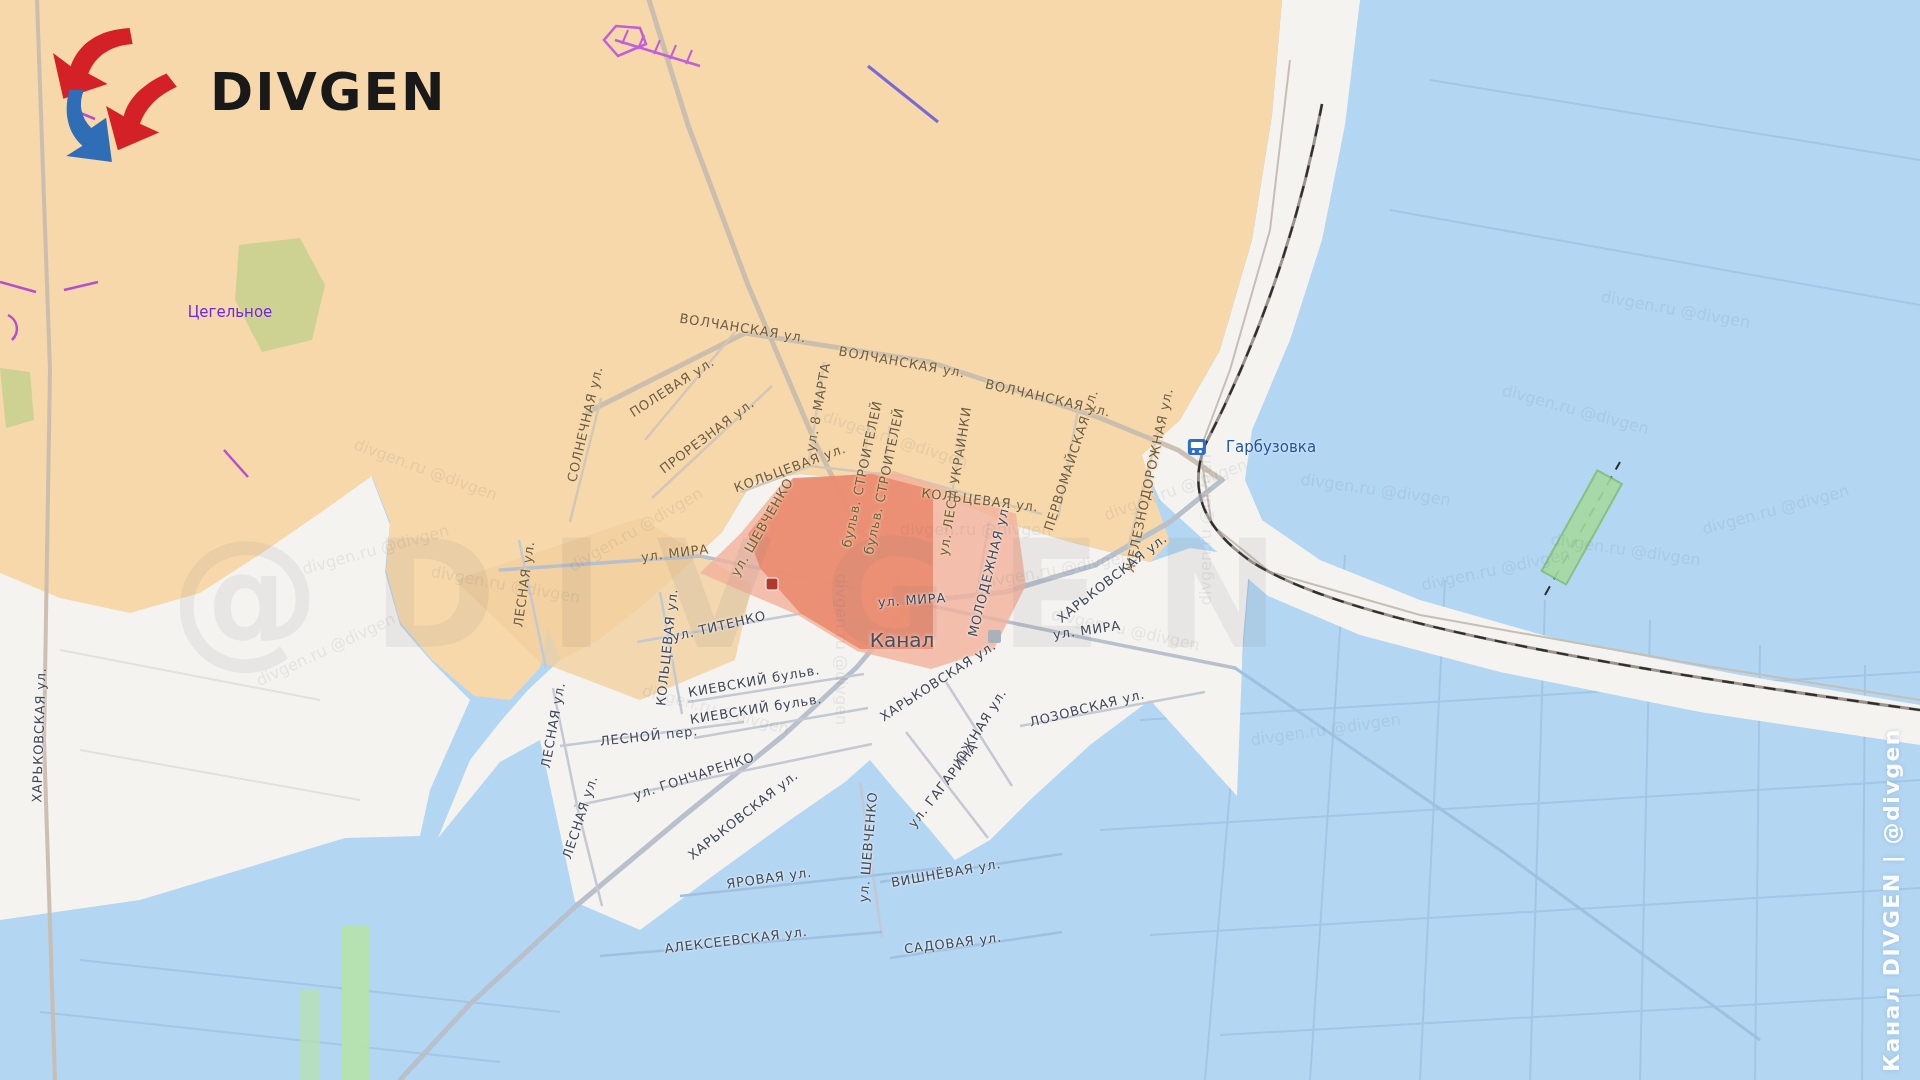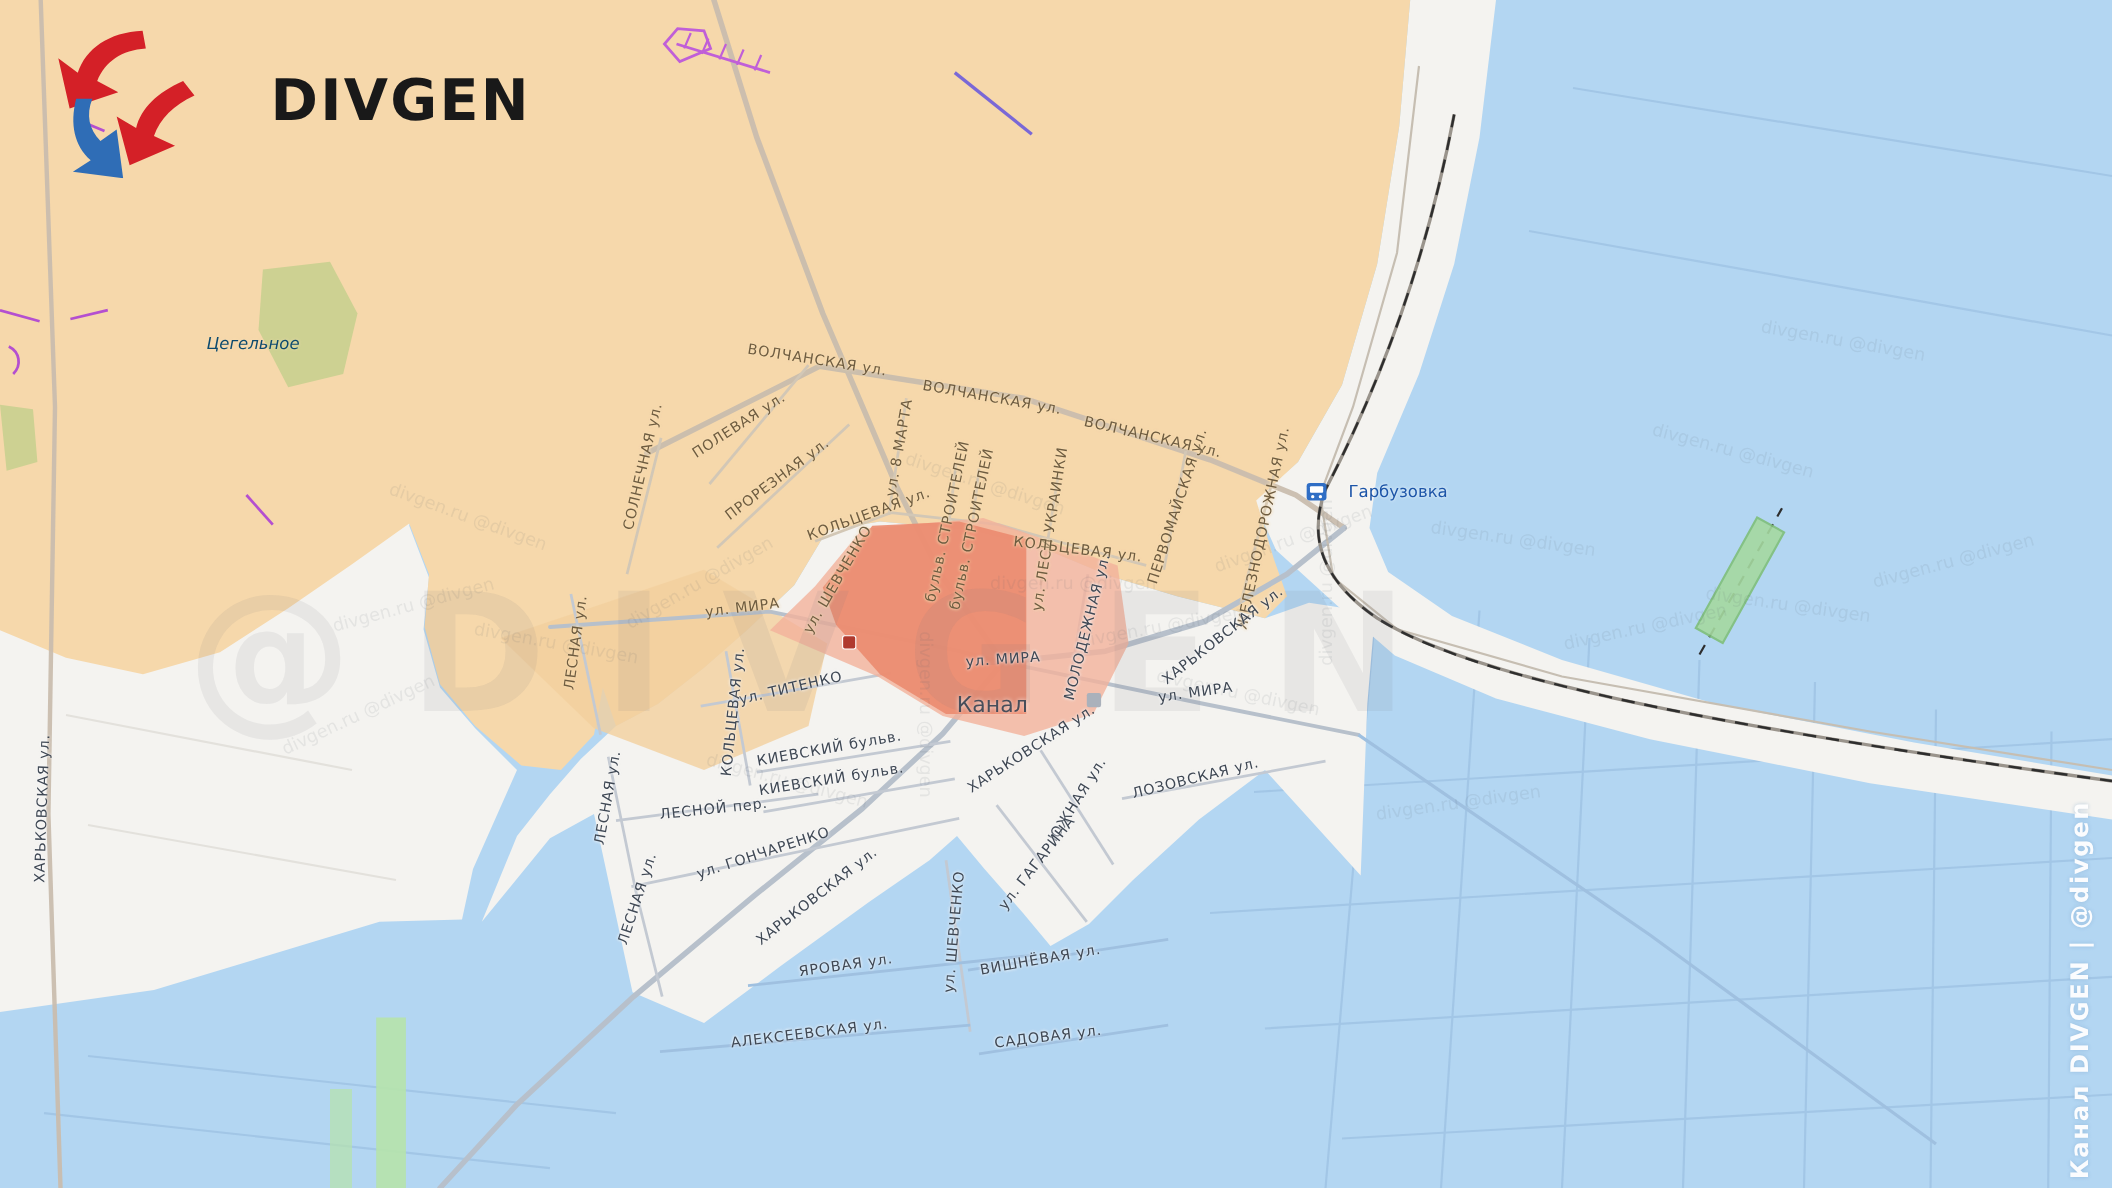--- a/index.html
+++ b/index.html
@@ -5,37 +5,37 @@
   html,body{margin:0;padding:0;background:#222;}
   #stage{position:relative;width:1920px;height:1080px;overflow:hidden;
          font-family:"DejaVu Sans","Liberation Sans",sans-serif;background:#b3d6f2;}
   #map-svg{position:absolute;left:0;top:0;}
   
   .street{position:absolute;white-space:nowrap;font-size:13px;letter-spacing:.8px;font-weight:500;
           transform-origin:center;pointer-events:none;}
   .street.o{color:#6e5c40;text-shadow:0 0 3px rgba(248,222,180,.95),0 0 3px rgba(248,222,180,.95);}
   .street.w{color:#3f4854;text-shadow:0 0 3px rgba(255,255,255,.85),0 0 3px rgba(244,246,250,.85);}
   .place{position:absolute;white-space:nowrap;transform:translate(-50%,-50%);pointer-events:none;}
-  .place.o{color:#0c4a6e;text-shadow:0 0 3px rgba(248,222,180,.9);font-style:italic;}
+  .place.o{color:#6d28d9;text-shadow:0 0 3px rgba(248,222,180,.9);}
   .place.w{color:#474e5a;font-weight:500;text-shadow:0 0 4px rgba(255,255,255,.9);}
   .place.st{color:#1d55a8;font-weight:500;text-shadow:0 0 3px rgba(255,255,255,.95);display:flex;align-items:center;gap:20px;}
   .st-ico{display:inline-block;width:18px;height:16px;border-radius:3px;background:#2f6ec5;position:relative;flex:0 0 auto;}
   .st-ico:before{content:"";position:absolute;left:3px;top:3px;width:12px;height:6px;background:#fff;border-radius:1px;}
   .st-ico:after{content:"";position:absolute;left:4px;top:11px;width:3px;height:3px;background:#fff;border-radius:50%;box-shadow:7px 0 0 #fff;}
   
   #wm-large{position:absolute;left:170px;top:470px;width:1480px;font-size:150px;font-weight:bold;
             letter-spacing:52px;color:rgba(115,122,130,.10);pointer-events:none;user-select:none;margin-top:38px;}
   .wm-tile{position:absolute;font-size:16px;color:rgba(90,100,112,.10);white-space:nowrap;pointer-events:none;}
   #channel-wm{position:absolute;right:16px;bottom:8px;writing-mode:vertical-rl;transform:rotate(180deg);
               color:#fff;font-weight:bold;font-size:22px;letter-spacing:1.5px;opacity:.95;
               text-shadow:0 0 4px rgba(120,160,200,.5);}
   
   #logo{position:absolute;left:34px;top:22px;display:flex;align-items:center;gap:26px;}
   #logo-text{font-size:52px;font-weight:800;color:#191919;letter-spacing:2px;
-             font-family:"DejaVu Sans","Liberation Sans",sans-serif;margin-left:36px;}
+             font-family:"DejaVu Sans","Liberation Sans",sans-serif;}
 </style>
 </head>
 <body>
 
 <div id="stage">
 
   <svg id="map-svg" width="1920" height="1080" viewBox="0 0 1920 1080">
 
     <rect x="0" y="0" width="1920" height="1080" fill="#b3d6f2"></rect>
 

